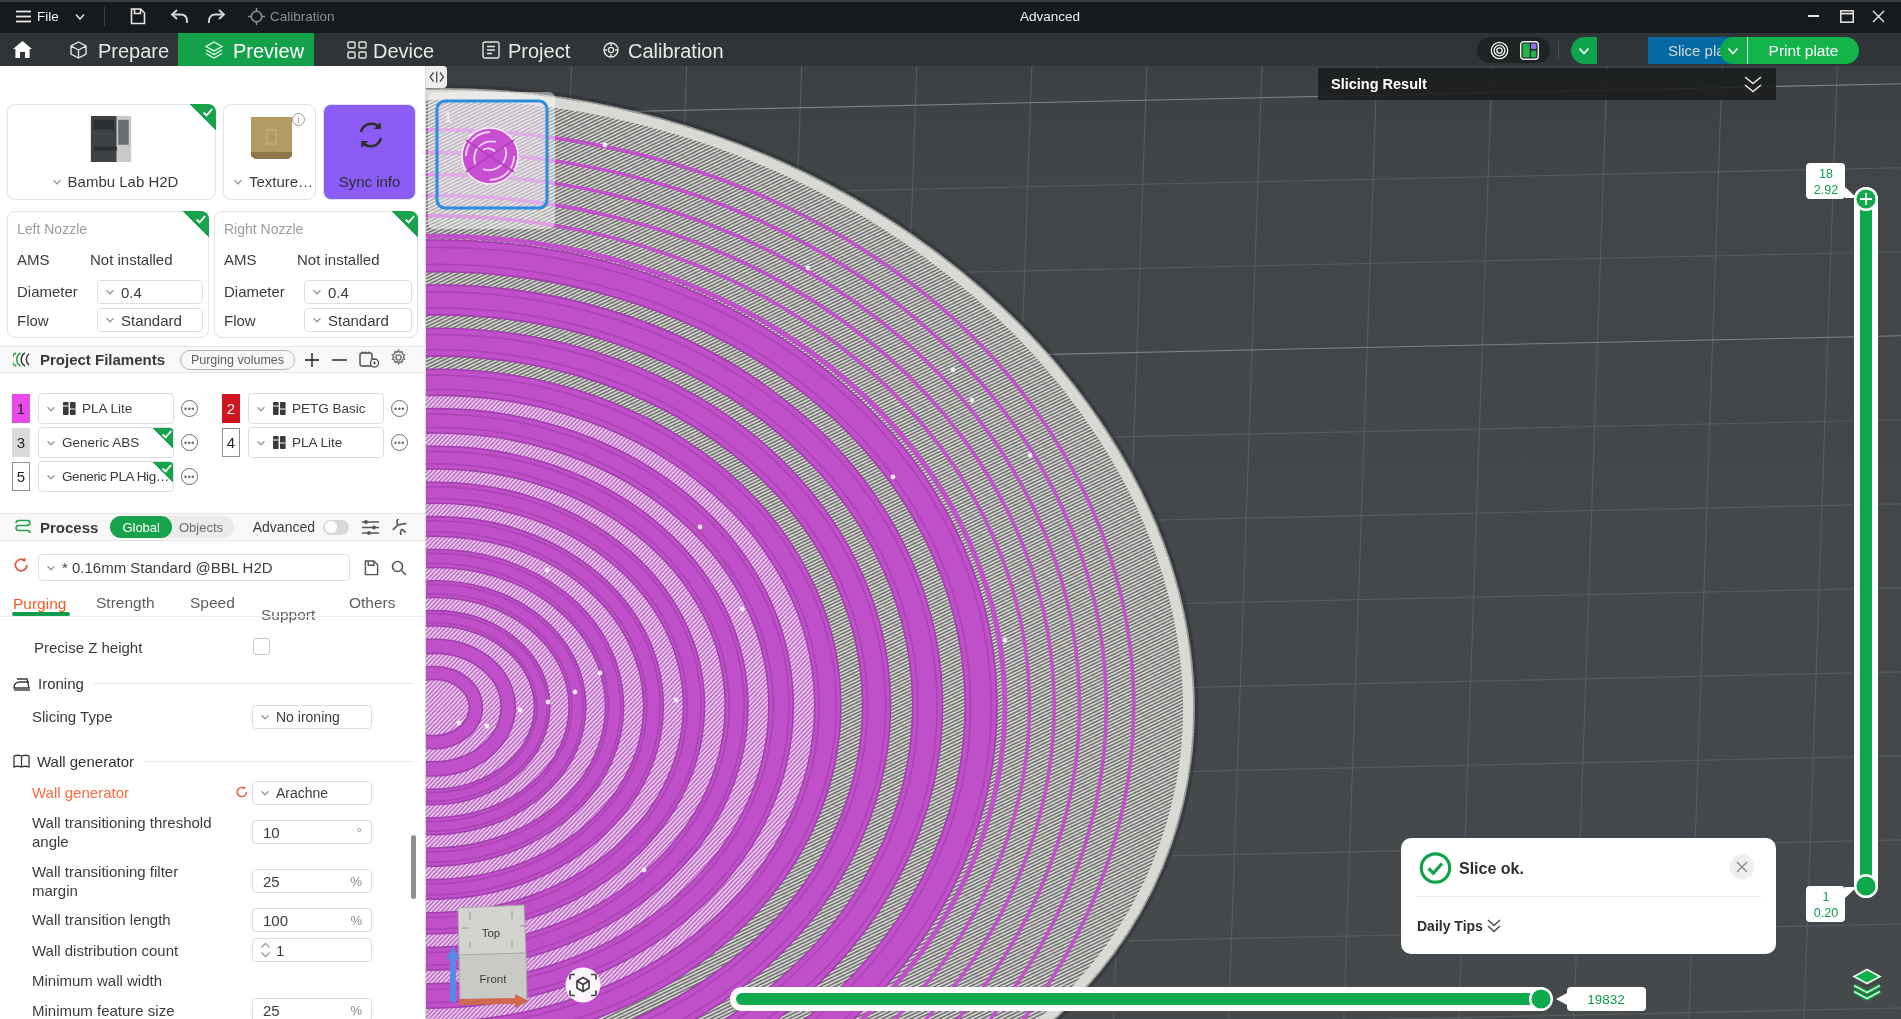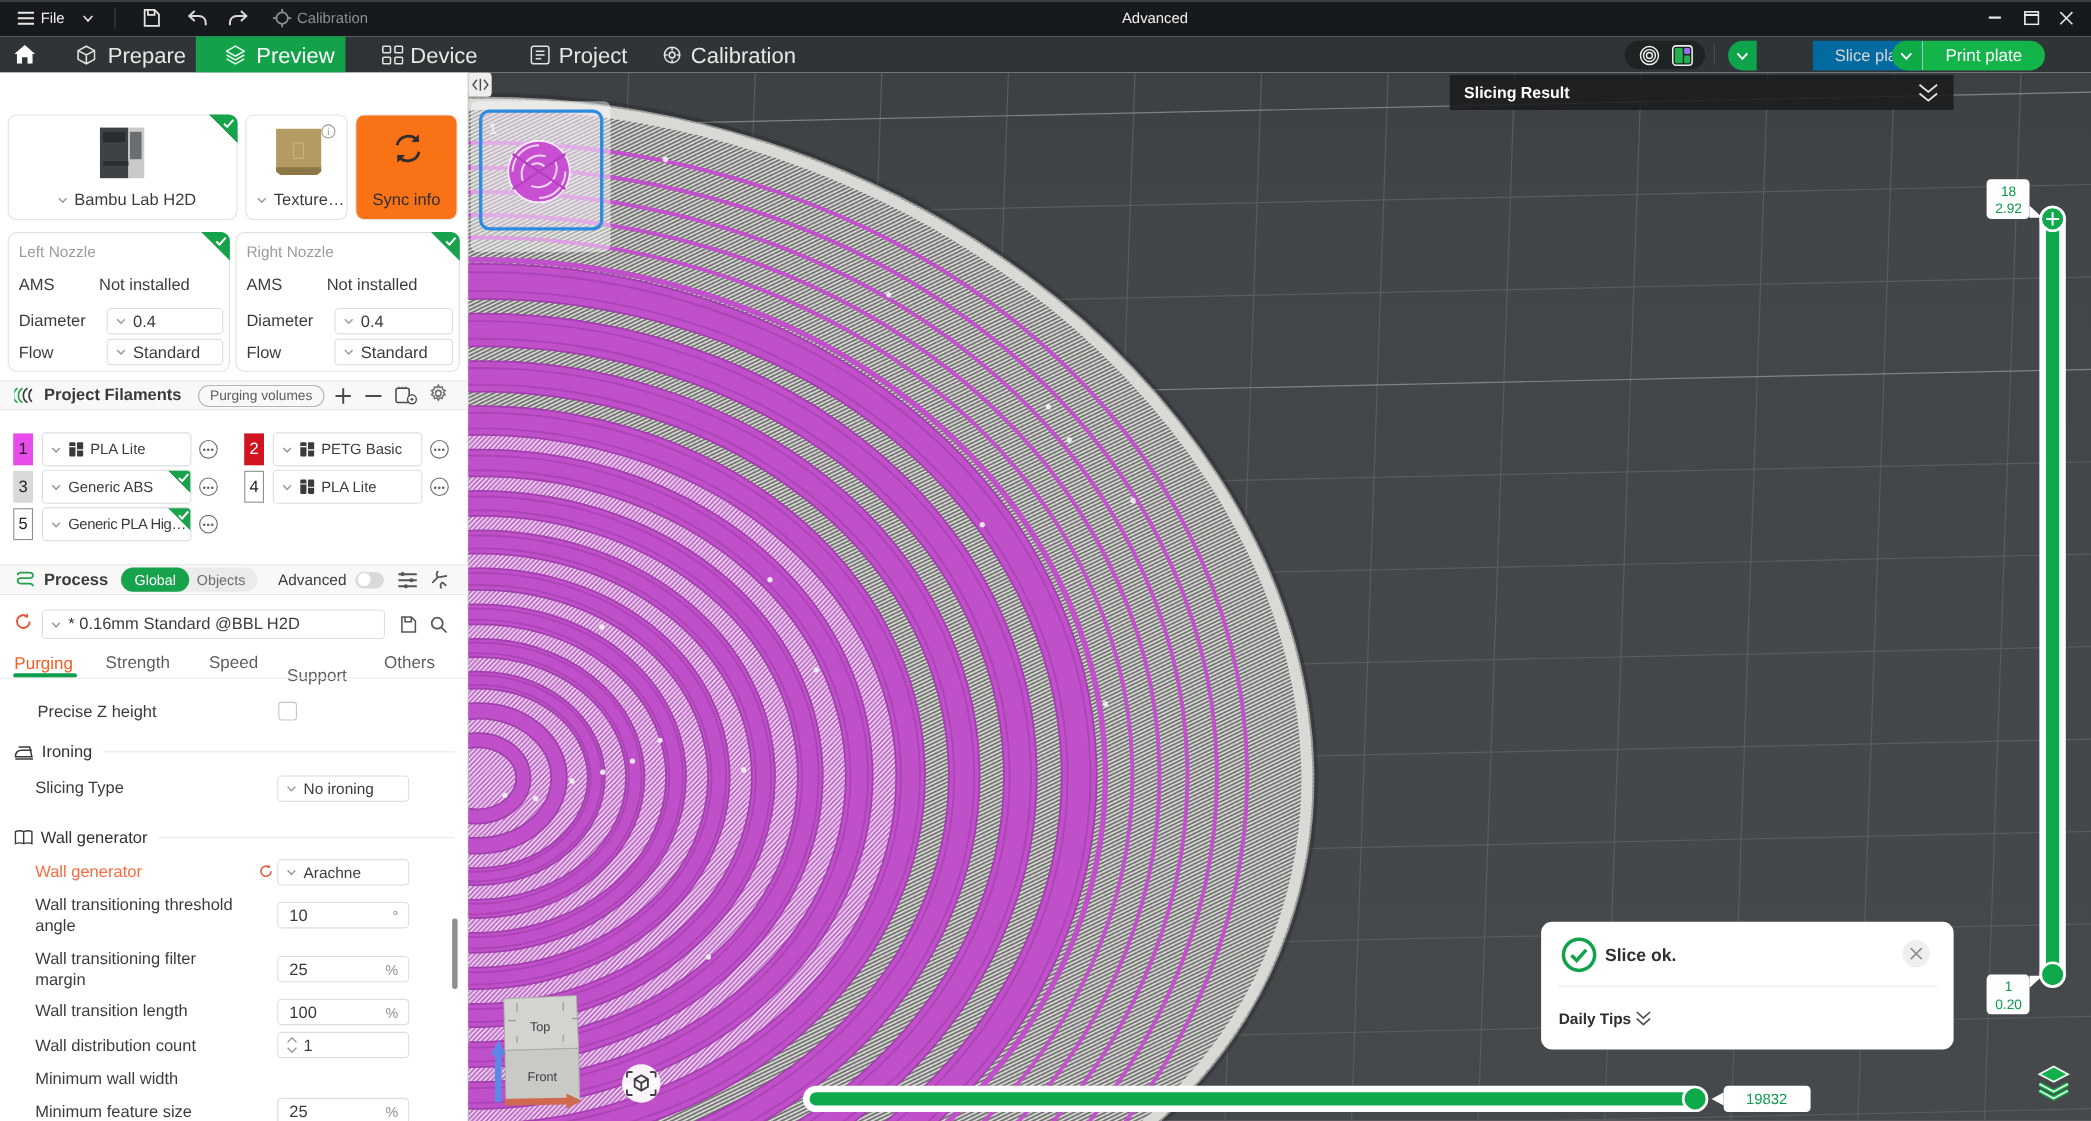--- a/index.html
+++ b/index.html
@@ -164,21 +164,21 @@
         <rect x="18" y="14" width="9" height="14" fill="none" stroke="#c9b684" stroke-width="1"></rect>
       </svg>
       <div class="abs" style="left:68px;top:8px;width:13px;height:13px;border:1.2px solid #9a9a9a;border-radius:50%;display:flex;align-items:center;justify-content:center;font-size:9px;color:#9a9a9a">i</div>
       <div class="abs" style="left:0;top:68px;width:100%;display:flex;align-items:center;justify-content:center">
         <svg class="chev" viewBox="0 0 10 10">
           <path d="M1.5 3.2 L5 6.8 L8.5 3.2" fill="none" stroke="#9a9a9a" stroke-width="1.4"></path>
         </svg>
         <span style="font-size:15px;color:#3c3c3c">Texture…</span>
       </div>
     </div>
-<div class="card" style="left:323px;top:38px;width:93px;height:96px;background:#f97316">
+<div class="card" style="left:323px;top:38px;width:93px;height:96px;background:#8b5cf6">
       <svg class="abs" style="left:31px;top:14px" width="32" height="32" viewBox="0 0 32 32">
         <g fill="none" stroke="#2e2e2e" stroke-width="2.6">
           <path d="M6 13 a10.5 10.5 0 0 1 19-3.5"></path>
           <path d="M26 19 a10.5 10.5 0 0 1-19 3.5"></path>
         </g>
         <path d="M25.8 3 v7 h-7 z" fill="#2e2e2e"></path>
         <path d="M6.2 29 v-7 h7 z" fill="#2e2e2e"></path>
       </svg>
       <div class="abs" style="left:0;top:68px;width:100%;text-align:center;font-size:15px;color:#2e2e2e">Sync info</div>
     </div>

